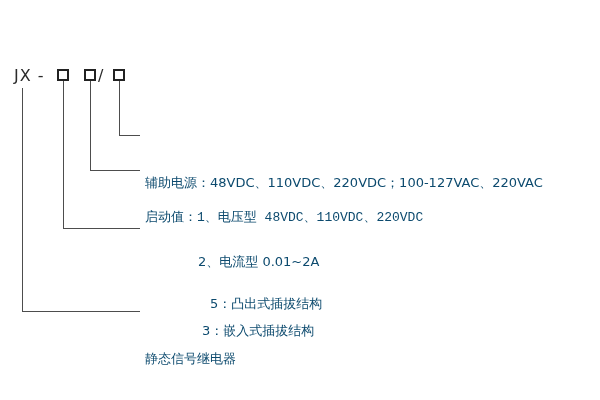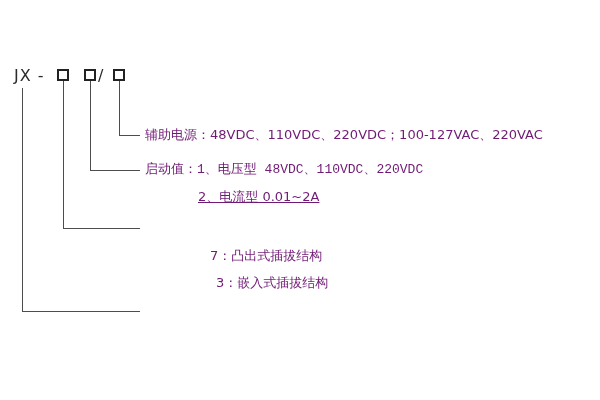--- a/index.html
+++ b/index.html
@@ -45,23 +45,24 @@
   }
   .line {
     position: absolute;
     background: #4d4d4d;
   }
   .vline { width: 1px; }
   .hline { height: 1px; }
   .label {
     position: absolute;
     font-size: 13px;
-    color: #701a75;
+    color: #0c4a6e;
     white-space: nowrap;
     line-height: 16px;
+    margin-top: 48px;
   }
 </style>
 </head>
 <body>
 
 <div class="canvas">
 
   <div class="prefix">JX -</div>
   <div class="code-box box-1"></div>
   <div class="code-box box-2"></div>
@@ -77,21 +78,22 @@
   <div class="line vline" style="left:90px; top:81px; height:89px;"></div>
   <div class="line hline" style="left:90px; top:170px; width:50px;"></div>
 
   <div class="line vline" style="left:119px; top:81px; height:54px;"></div>
   <div class="line hline" style="left:119px; top:135px; width:21px;"></div>
 
   <div class="label" style="left:145px; top:127px;">辅助电源：48VDC、110VDC、220VDC；100-127VAC、220VAC</div>
 
   <div class="label" style="left:145px; top:162px;font-family:Liberation Mono, monospace;">启动值：1、电压型  48VDC、110VDC、220VDC</div>
 
-  <div class="label" style="left:198px; top:189px;text-decoration:underline;">2、电流型  0.01~2A</div>
+  <div class="label" style="left:198px; top:206px;">2、电流型  0.01~2A</div>
 
 
-  <div class="label" style="left:210px; top:248px;">7：凸出式插拔结构</div>
+  <div class="label" style="left:210px; top:248px;">5：凸出式插拔结构</div>
 
-  <div class="label" style="left:216px; top:275px;">3：嵌入式插拔结构</div>
+  <div class="label" style="left:202px; top:275px;">3：嵌入式插拔结构</div>
 
+  <div class="label" style="left:145px; top:303px;">静态信号继电器</div>
 
 </div>
 
 </body></html>

